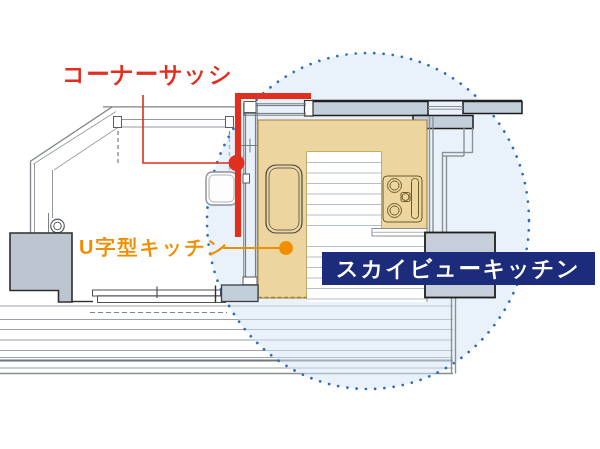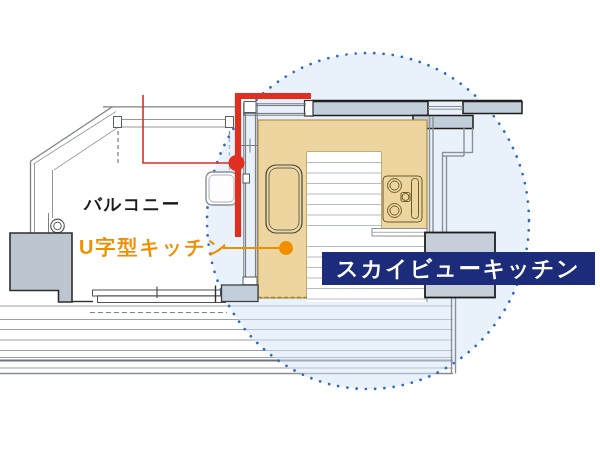--- a/index.html
+++ b/index.html
@@ -172,22 +172,22 @@
   </g>
 
   <g>
     <path d="M143,95 V163 H229" fill="none" stroke="#e02e1f" stroke-width="1.6"></path>
     <circle cx="236.5" cy="163" r="8" fill="#e02e1f"></circle>
     <line x1="223" y1="248" x2="279" y2="248" stroke="#f08e00" stroke-width="2"></line>
     <circle cx="286" cy="248" r="7" fill="#f08e00"></circle>
   </g>
 </svg>
 
+  <div class="label label-corner-sash">コーナーサッシ</div>
 
-  <div class="label label-balcony">バルコニー</div>
 
   <div class="label label-u-kitchen">U字型キッチン</div>
 
   <div class="badge-skyview">
     <span>スカイビューキッチン</span>
   </div>
 
 </div>
 
 </body></html>

